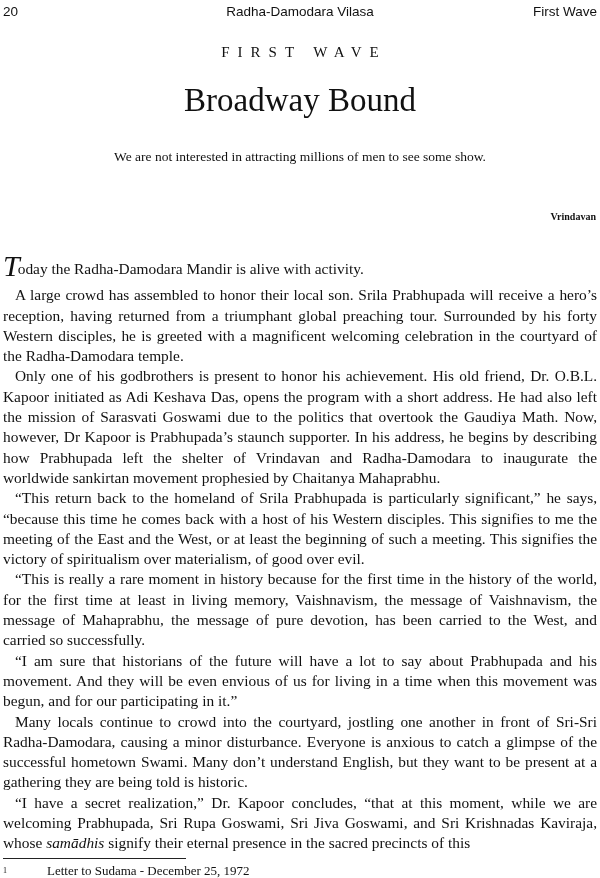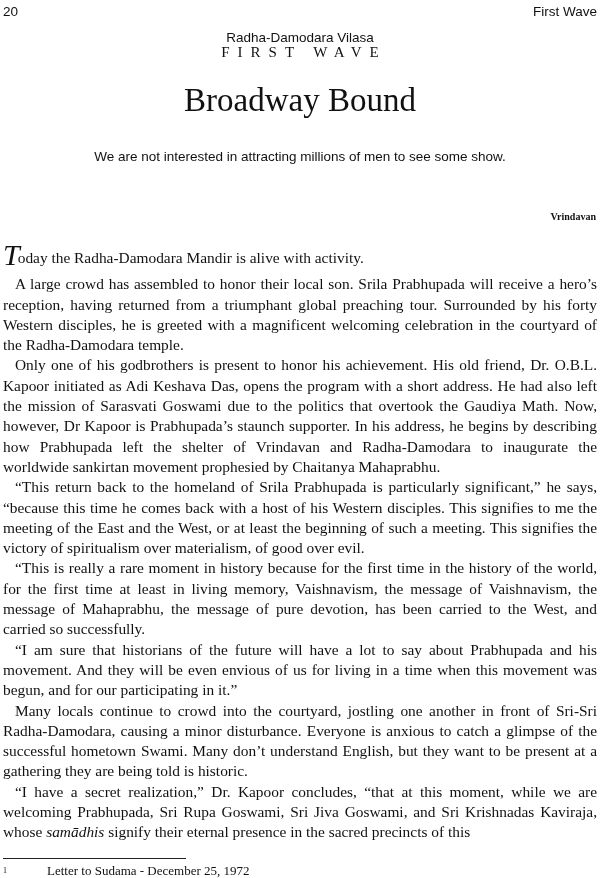--- a/index.html
+++ b/index.html
@@ -18,21 +18,21 @@
       position: absolute;
       top: 2px;
       left: 3px;
       right: 3px;
       height: 20px;
       font-family: "Liberation Sans", sans-serif;
       font-size: 13.5px;
       line-height: 20px;
     }
     .running-head .page-num { position: absolute; left: 0; top: 0; }
-    .running-head .book-title { position: absolute; left: 0; right: 0; text-align: center; top: 0; margin-top: 26px; }
+    .running-head .book-title { position: absolute; left: 0; right: 0; text-align: center; top: 0; }
     .running-head .section { position: absolute; right: 0; top: 0; }
 
     .wave-label {
       position: absolute;
       top: 44px;
       left: 0; right: 0;
       text-align: center;
       font-family: "Liberation Serif", serif;
       font-size: 15px;
       letter-spacing: 8px;
@@ -45,40 +45,40 @@
       text-align: center;
       font-family: "Liberation Serif", serif;
       font-size: 33px;
       line-height: 40px;
     }
     .epigraph {
       position: absolute;
       top: 148px;
       left: 0; right: 0;
       text-align: center;
-      font-family: Liberation Sans, sans-serif;
+      font-family: Liberation Serif, serif;
       font-size: 13.5px;
       line-height: 18.5px;
     }
     .epigraph sup { font-size: 9px; vertical-align: super; line-height: 0; }
 
     .dateline {
       position: absolute;
       top: 207px;
       right: 4px;
       text-align: right;
       font-family: "Liberation Serif", serif;
       font-weight: bold;
       font-size: 10px;
       line-height: 20px;
     }
 
     .body-text {
       position: absolute;
-      top: 245px;
+      top: 256px;
       left: 3px;
       right: 3px;
       font-family: "Liberation Serif", serif;
       font-size: 15.4px;
       line-height: 20.3px;
       text-align: justify;
     }
     .body-text p {
       margin: 0;
       text-indent: 12px;

